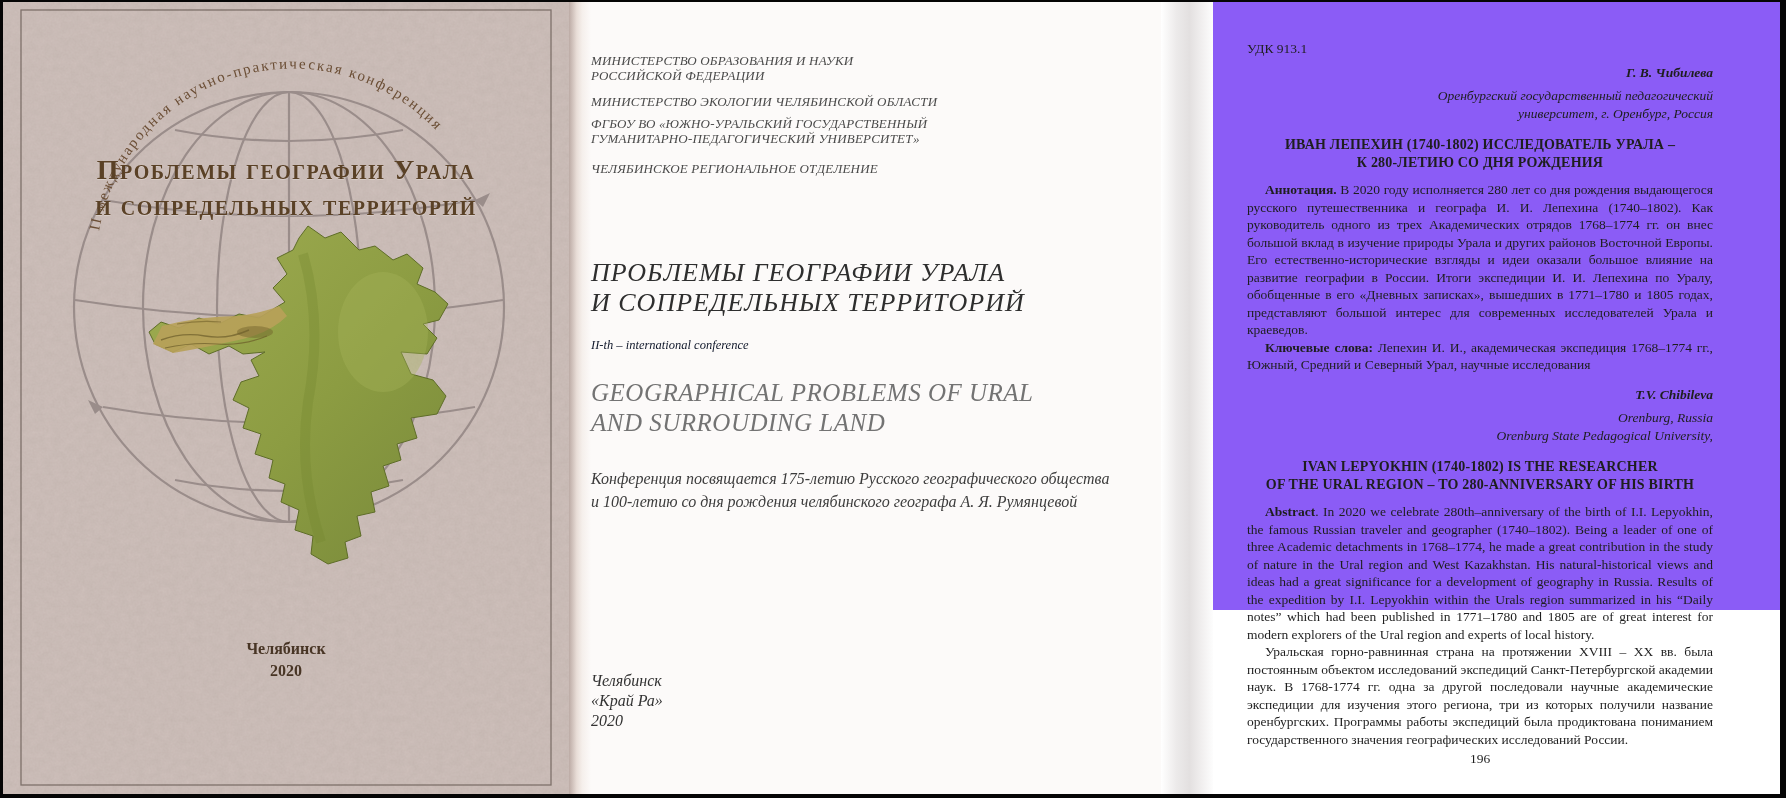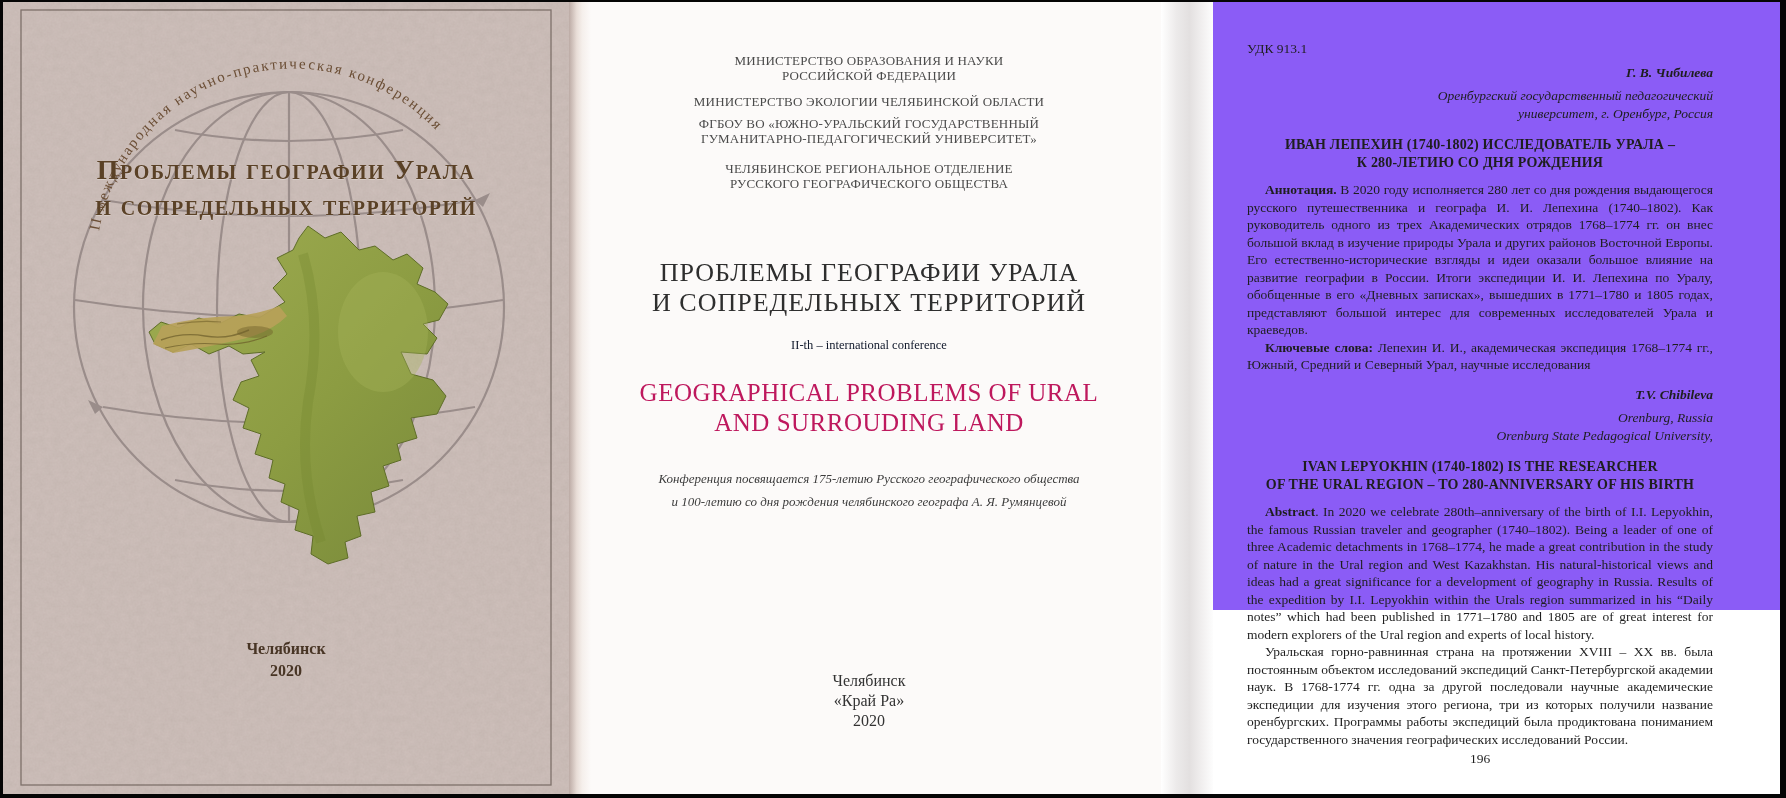--- a/index.html
+++ b/index.html
@@ -32,27 +32,27 @@
   
   .cover-edge{
     position:absolute;left:566px;top:0;width:22px;height:792px;
     background:linear-gradient(90deg,#bcaba5 0%,#e8ddd7 35%,#f5efeb 60%,#fcfaf9 100%);
   }
   
   .page-mid{
     position:absolute;left:588px;top:0;width:570px;height:792px;
     background:#fcfaf9;color:#3a3a3a;
   }
-  .page-mid .blk{position:absolute;left:0;right:14px;text-align:center;}
+  .page-mid .blk{position:absolute;left:0;right:14px;font-style:italic;}
   .org{font-size:13px;line-height:14.5px;letter-spacing:.2px;color:#4a4a4a;}
   .org1{top:52px;}  .org2{top:93px;}  .org3{top:115px;}  .org4{top:160px;}
   .main-title{top:256px;font-size:26px;line-height:30px;letter-spacing:1px;color:#2e2e2e;}
   .conf-note{top:336px;font-size:12.5px;color:#0f172a;}
-  .title-en-mid{top:376px;font-size:25px;line-height:30px;letter-spacing:.5px;color:#be185d;}
-  .dedication{top:465px;font-size:13px;line-height:23px;font-style:italic;color:#3c3c3c;}
+  .title-en-mid{top:376px;font-size:25px;line-height:30px;letter-spacing:.5px;color:#737373;}
+  .dedication{top:465px;font-size:16px;line-height:23px;font-style:italic;color:#3c3c3c;}
   .imprint-mid{top:669px;font-size:16px;line-height:20px;color:#333333;}
   
   .gutter{
     position:absolute;left:1158px;top:0;width:52px;height:792px;
     background:linear-gradient(90deg,#ffffff 0%,#eceaea 30%,#e3e0e0 55%,#f2f0f0 80%,#fdfdfd 100%);
   }
   
   .page-right{position:absolute;left:1210px;top:0;width:567px;height:608px;background:#8b5cf6;color:#1e1e1e;}
   .col{margin:38px 0 0 34px;width:466px;font-size:13.5px;line-height:17.5px;}
   .col p{margin:0;}
@@ -154,21 +154,20 @@
     </div>
     <div class="blk org org2">
       <div>МИНИСТЕРСТВО ЭКОЛОГИИ ЧЕЛЯБИНСКОЙ ОБЛАСТИ</div>
     </div>
     <div class="blk org org3">
       <div>ФГБОУ ВО «ЮЖНО-УРАЛЬСКИЙ ГОСУДАРСТВЕННЫЙ</div>
       <div>ГУМАНИТАРНО-ПЕДАГОГИЧЕСКИЙ УНИВЕРСИТЕТ»</div>
     </div>
     <div class="blk org org4">
       <div>ЧЕЛЯБИНСКОЕ РЕГИОНАЛЬНОЕ ОТДЕЛЕНИЕ</div>
-      <div>РУССКОГО ГЕОГРАФИЧЕСКОГО ОБЩЕСТВА</div>
     </div>
 
     <div class="blk main-title">
       <div>ПРОБЛЕМЫ ГЕОГРАФИИ УРАЛА</div>
       <div>И СОПРЕДЕЛЬНЫХ ТЕРРИТОРИЙ</div>
     </div>
 
     <div class="blk conf-note">II-th – international conference</div>
 
     <div class="blk title-en-mid">

